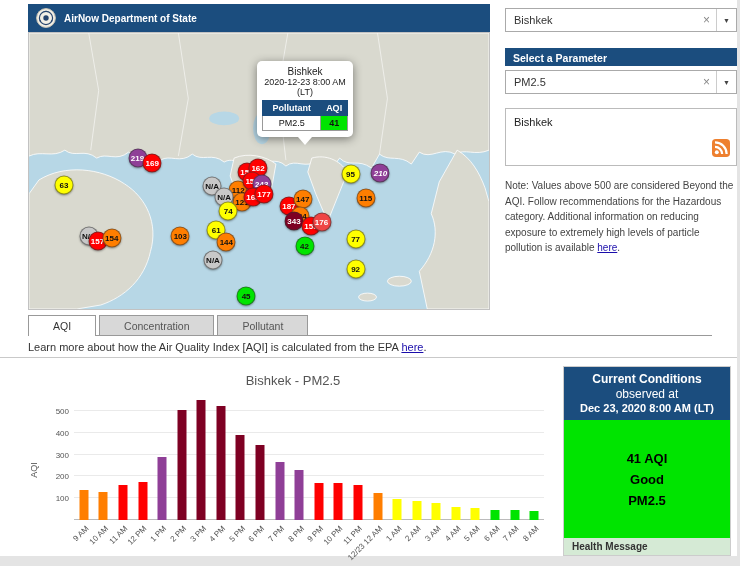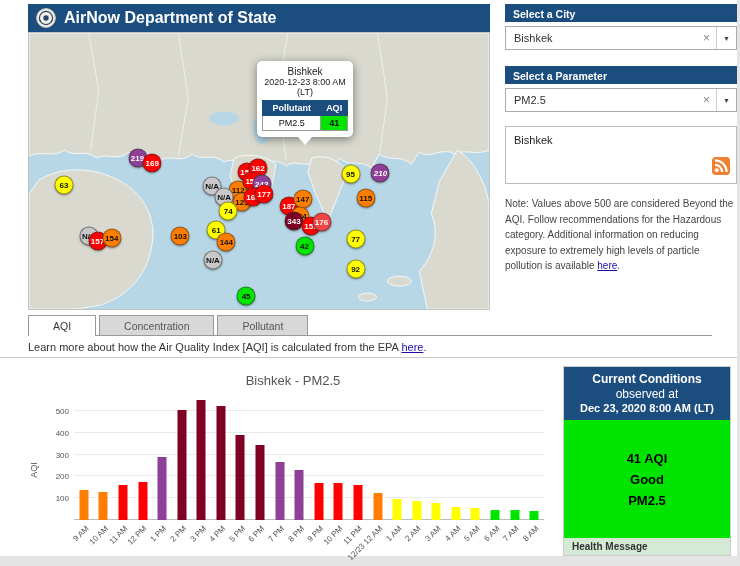--- a/index.html
+++ b/index.html
@@ -11,21 +11,21 @@
     overflow: hidden;
   }
   .page { position: absolute; left: 0; top: 0; width: 737px; height: 556px; background: #fff; }
 
   
   .app-header {
     position: absolute; left: 28px; top: 4px; width: 462px; height: 28px;
     background: #1b4d7e; color: #fff;
     display: flex; align-items: center; gap: 8px; padding: 0 8px;
   }
-  .app-title { font-size: 16px; font-weight: bold; }
+  .app-title { font-size: 10px; font-weight: bold; }
 
   
   .map {
     position: absolute; left: 28px; top: 32px; width: 462px; height: 278px;
     background: #b7d7e6; overflow: hidden; border: 1px solid #c2c2c2;
   }
   .map svg.land { position: absolute; left: 0; top: 0; width: 100%; height: 100%; }
   .marker {
     position: absolute; width: 19px; height: 19px; border-radius: 50%;
     border: 1px solid rgba(50,50,50,.55);
@@ -200,21 +200,20 @@
         <tr>
           <td>PM2.5</td>
           <td style="font-weight: bold; background: rgb(0, 228, 0);">41</td>
         </tr>
       </tbody>
         </table>
     </div>
   </div>
 
   <div class="sidebar">
-    <div class="panel-header">Select a City</div>
     <div class="select-box">
       <span>Bishkek</span>
       <span class="clear">×</span>
       <span class="caret-box">▼</span>
     </div>
 
     <div class="spacer16"></div>
 
     <div class="panel-header">Select a Parameter</div>
     <div class="select-box">

